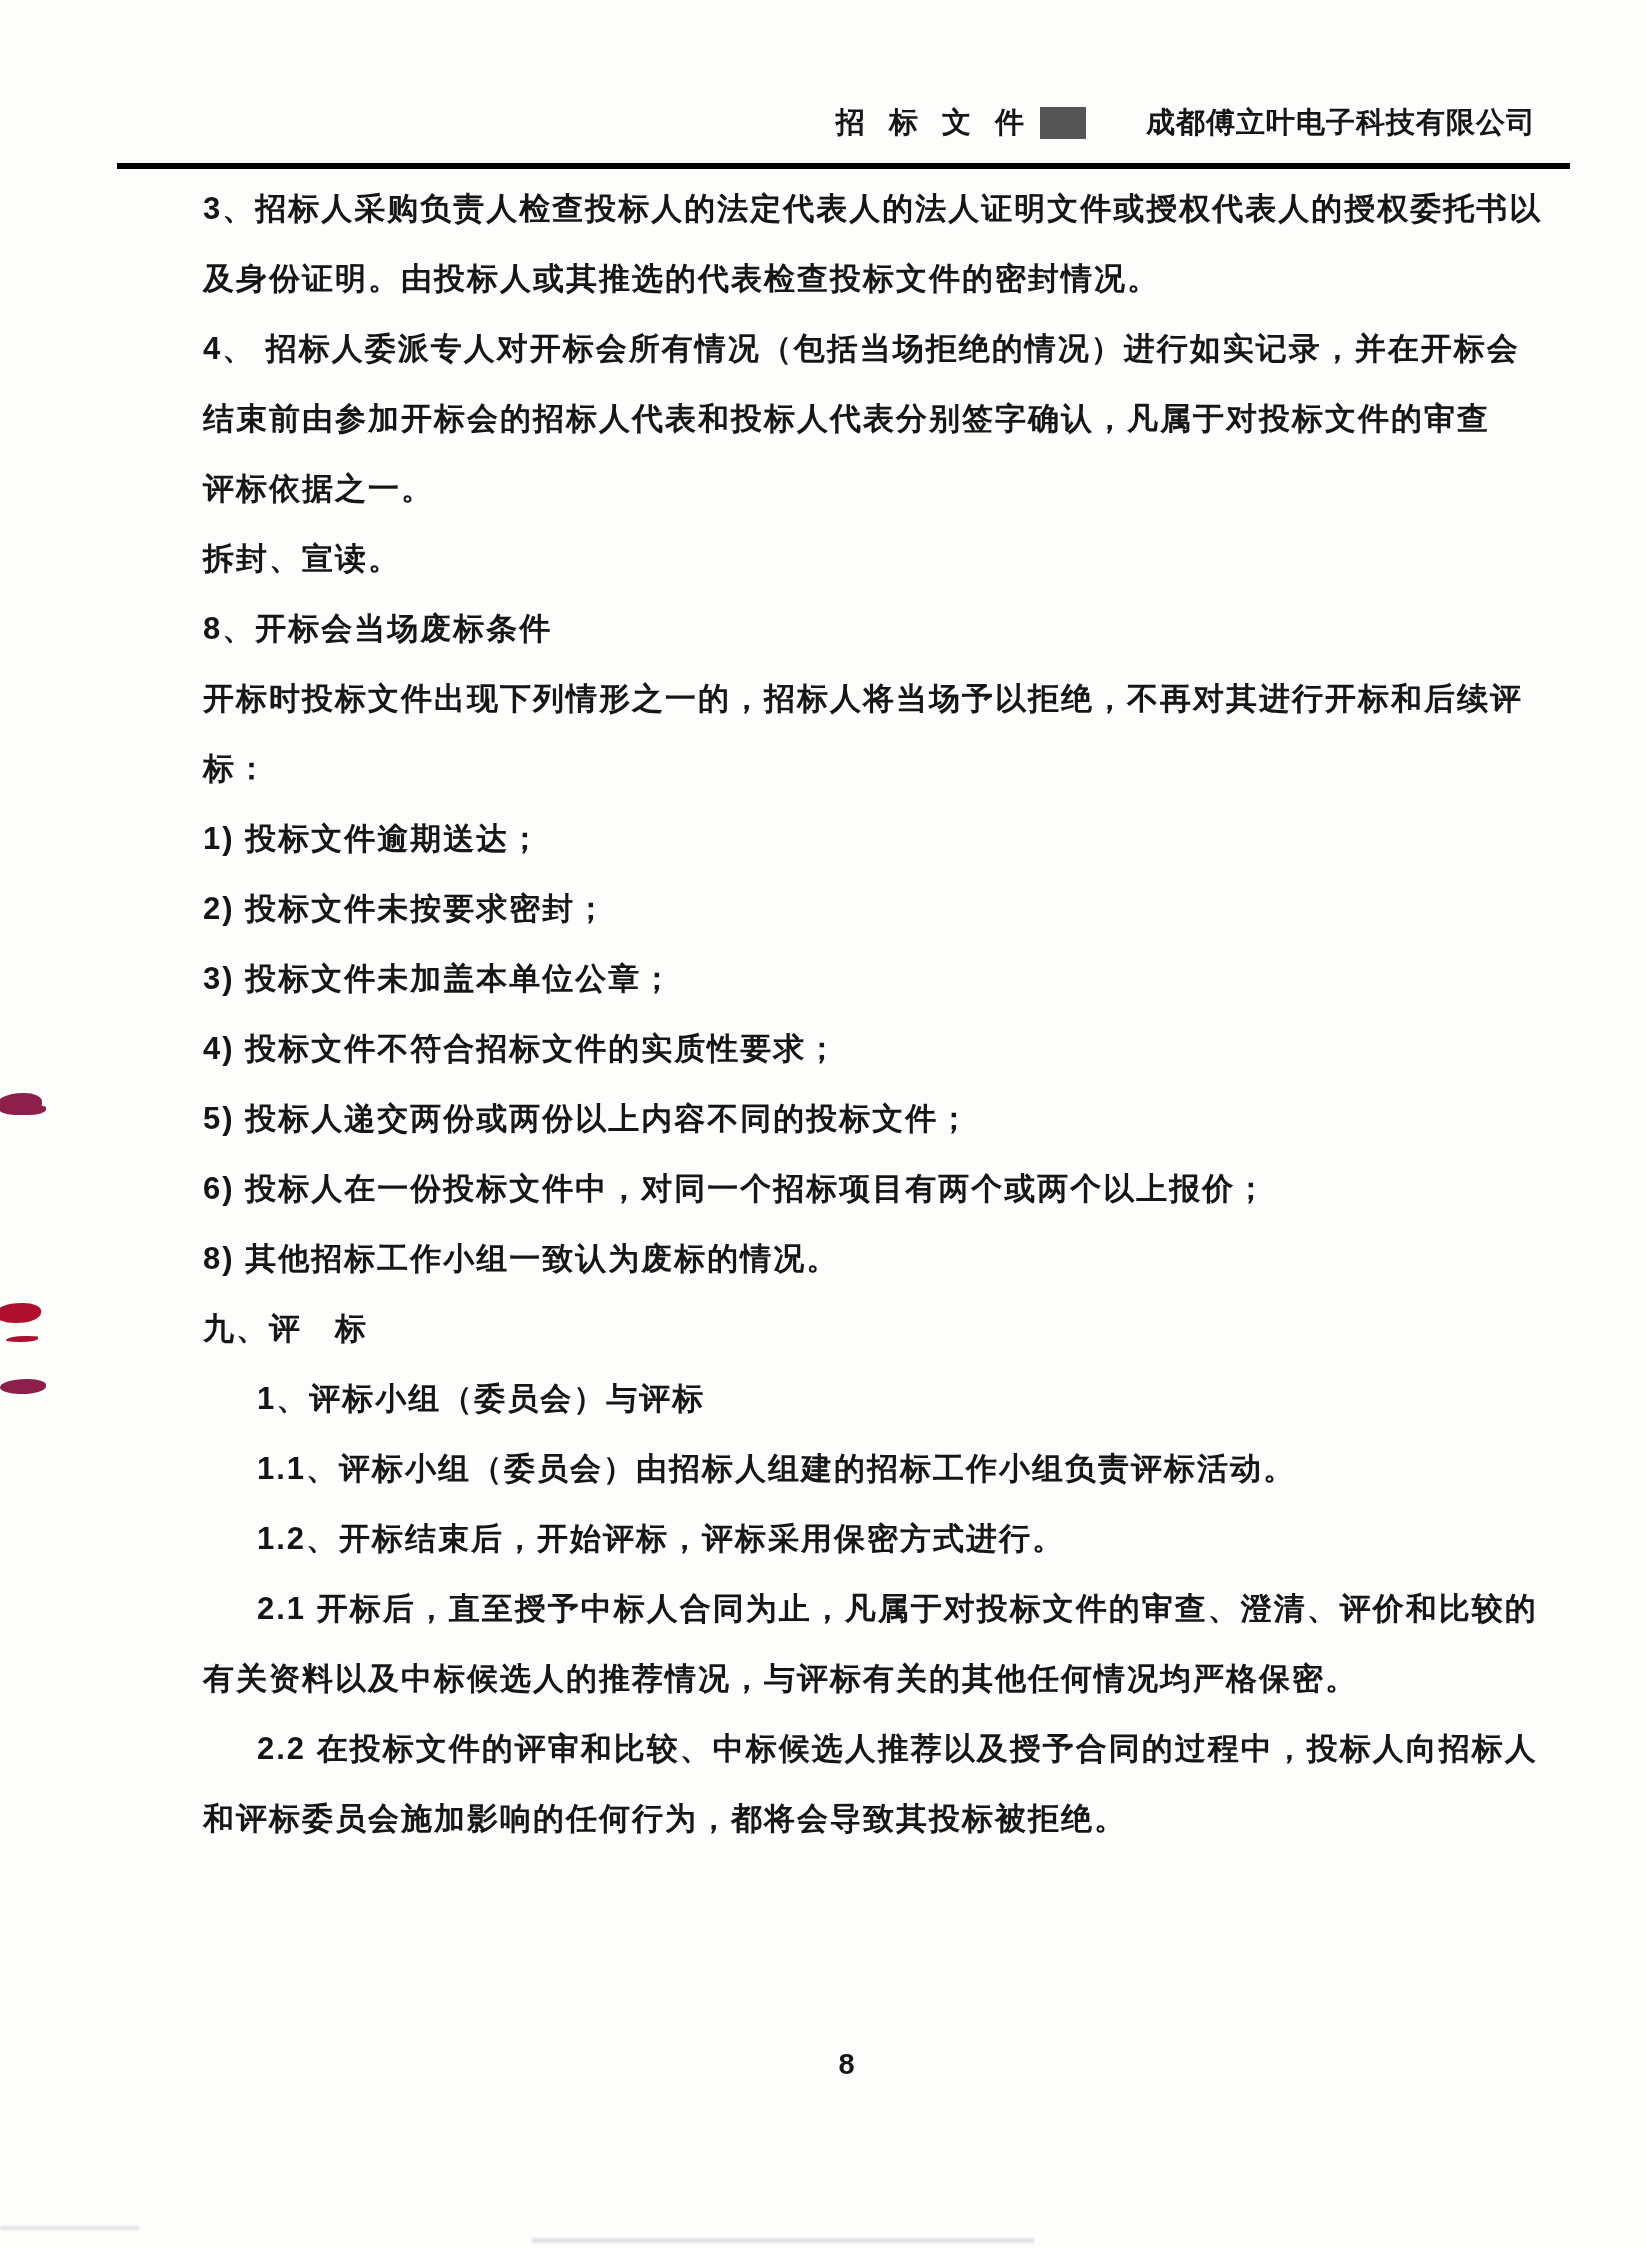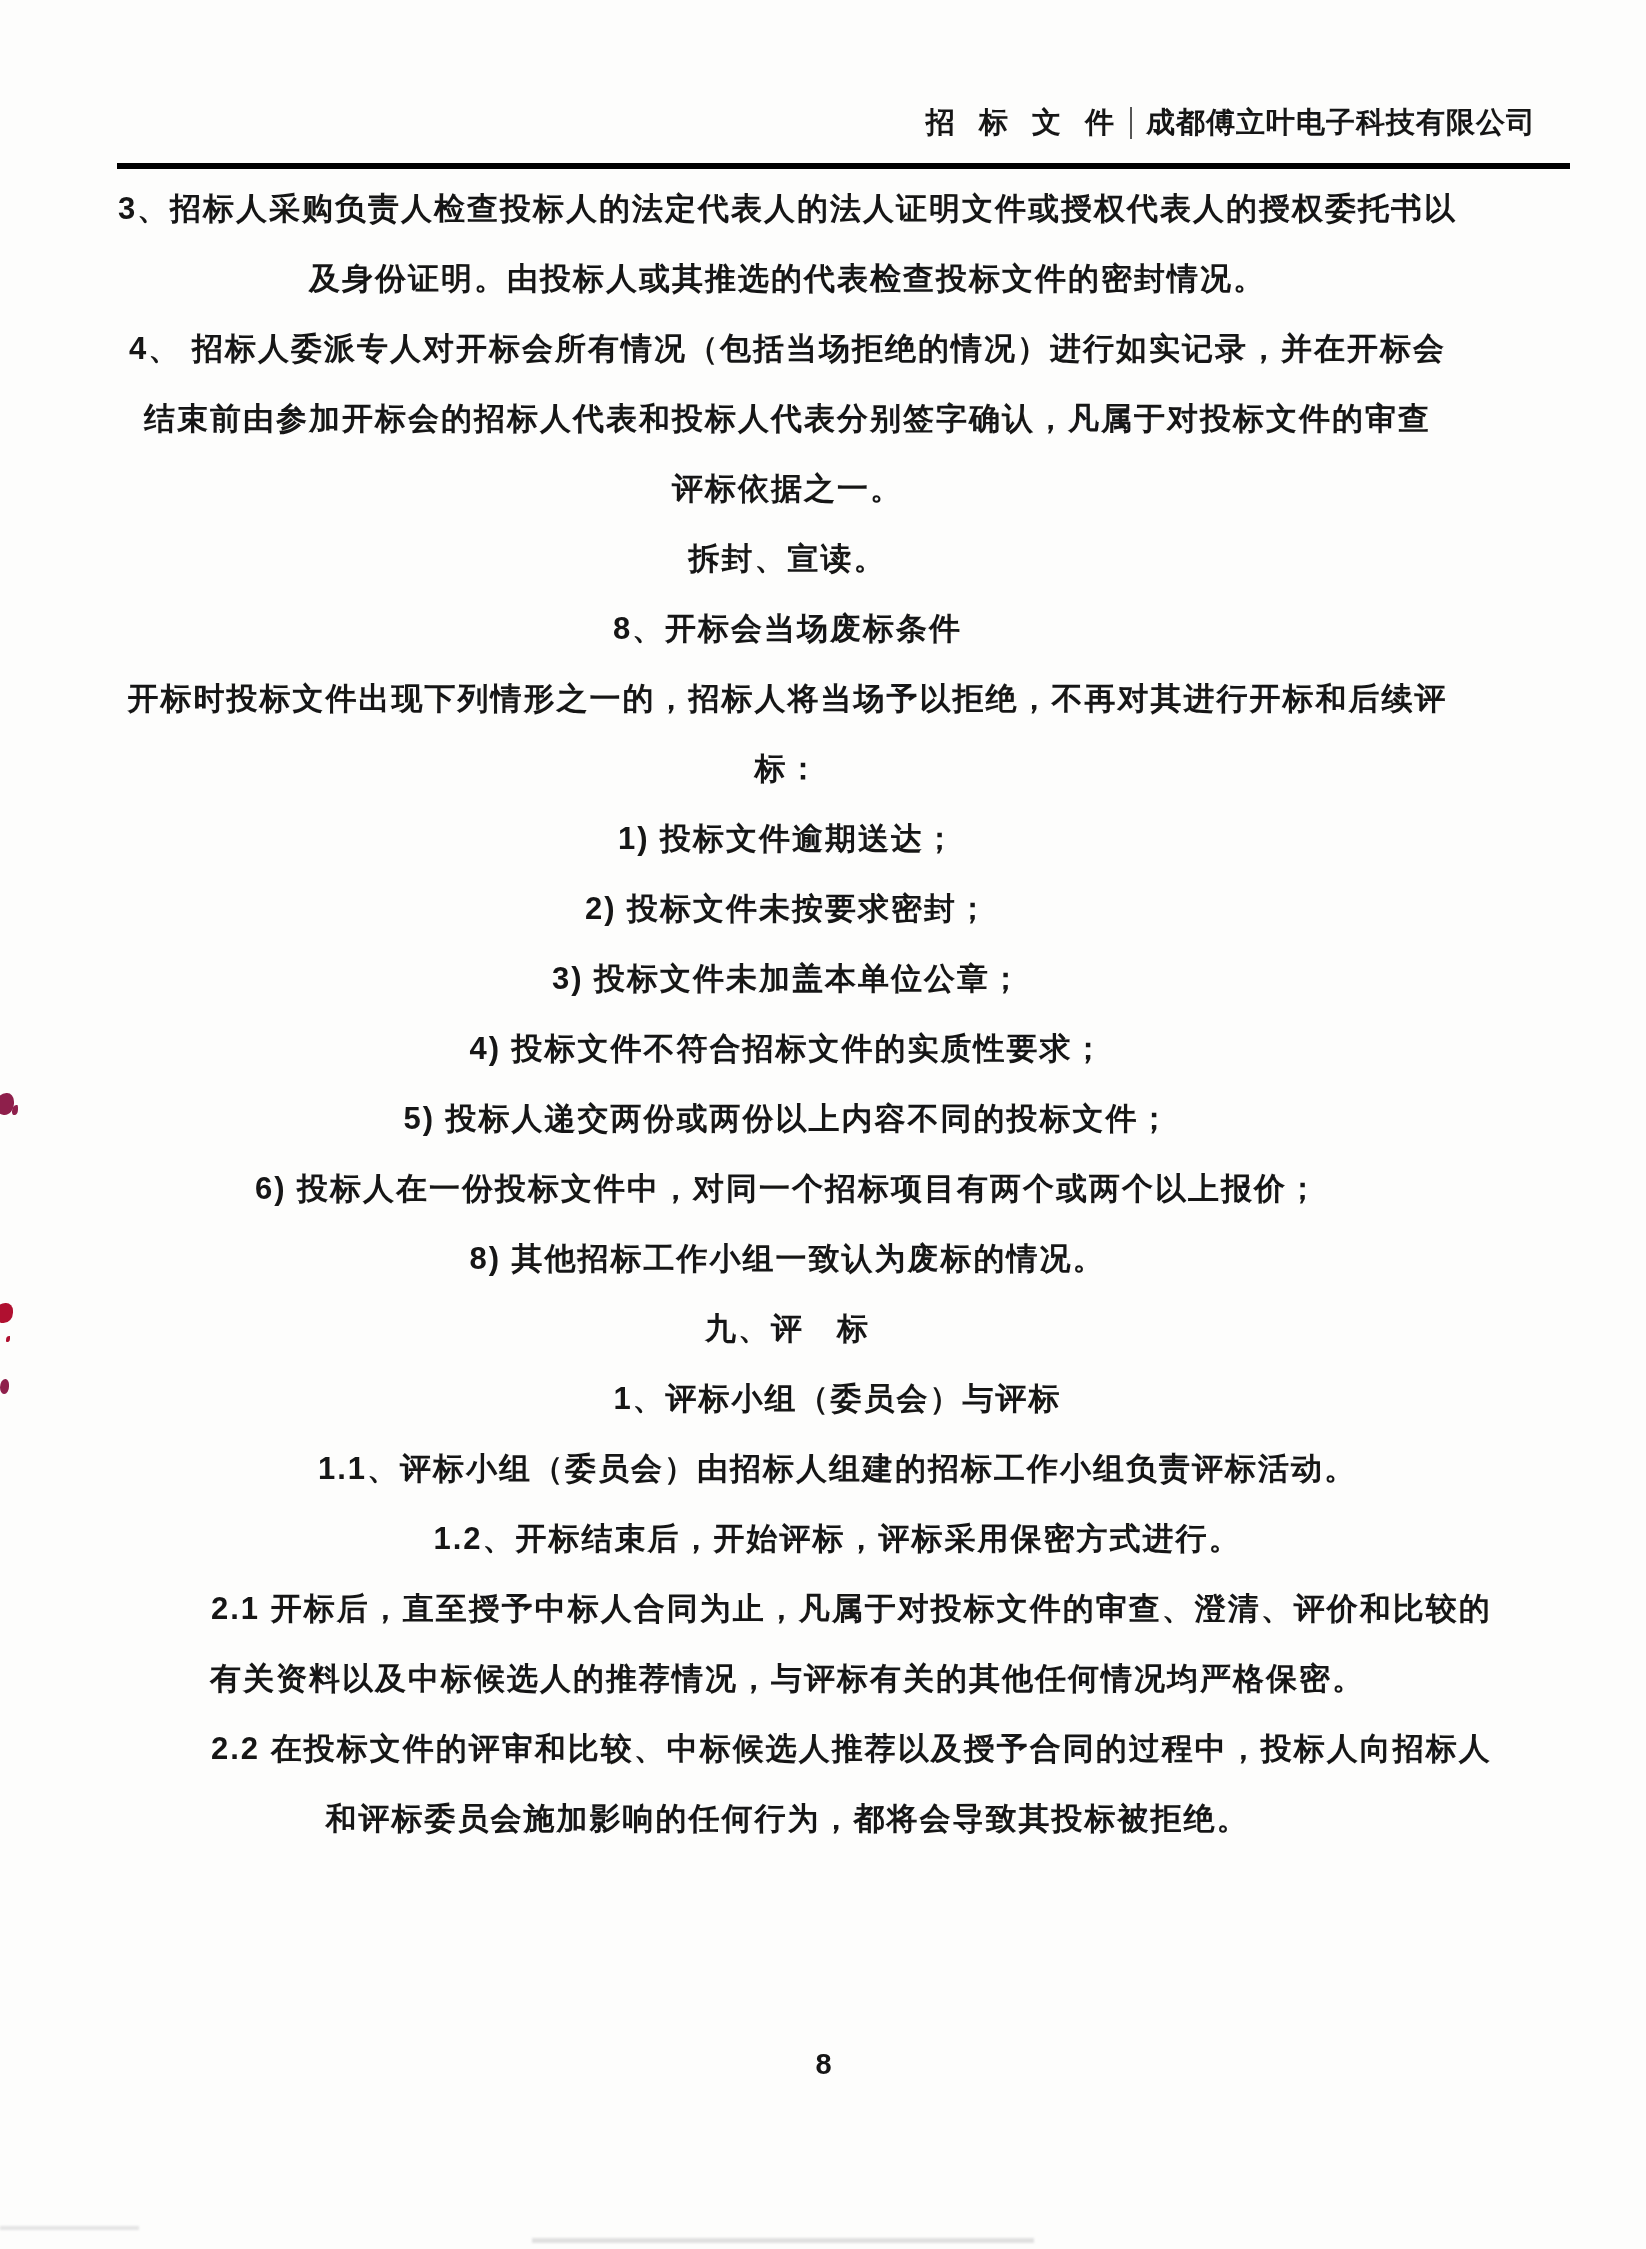--- a/index.html
+++ b/index.html
@@ -2,21 +2,21 @@
 <html style="--ink: #161616; --paper: #fdfdfc; --red_mark: #8e1f4b; --red_mark_bright: #b01030; --smudge: #d9d9d9;"><head>
 <meta charset="utf-8">
 <style>
   :root {
     --ink: #161616;
     --paper: #fdfdfc;
     --red_mark: #8e1f4b;
     --red_mark_bright: #b01030;
     --smudge: #d9d9d9;
   }
-  * { box-sizing: border-box; }
+  * { box-sizing: border-box; padding-left: 46px; }
   html, body { margin: 0; padding: 0; background: #ffffff; }
   .page {
     position: relative;
     width: 1647px;
     height: 2250px;
     background: var(--paper);
     font-family: "Liberation Sans", sans-serif;
     color: var(--ink);
     overflow: hidden;
   }
@@ -47,21 +47,20 @@
     width: 1453px;
     height: 6px;
     background: #000;
   }
   
   .body {
     position: absolute;
     left: 111px;
     top: 174px;
     width: 1353px;
-    text-align: center;
   }
   .line {
     margin: 0;
     height: 70px;
     line-height: 70px;
     font-size: 31px;
     font-weight: 700;
     letter-spacing: 2px;
     white-space: nowrap;
   }

